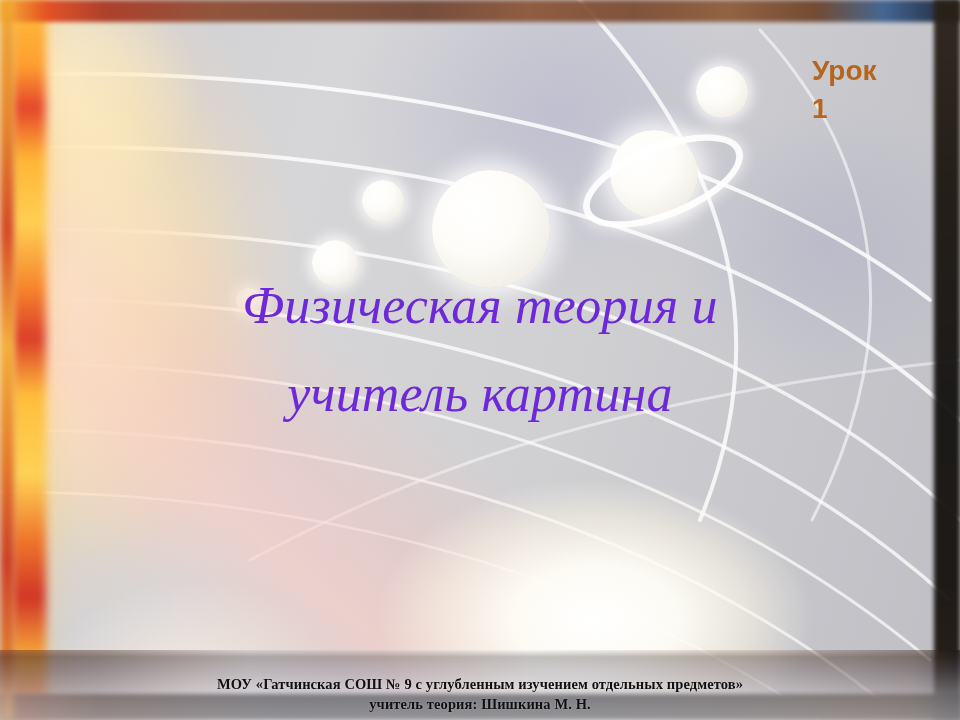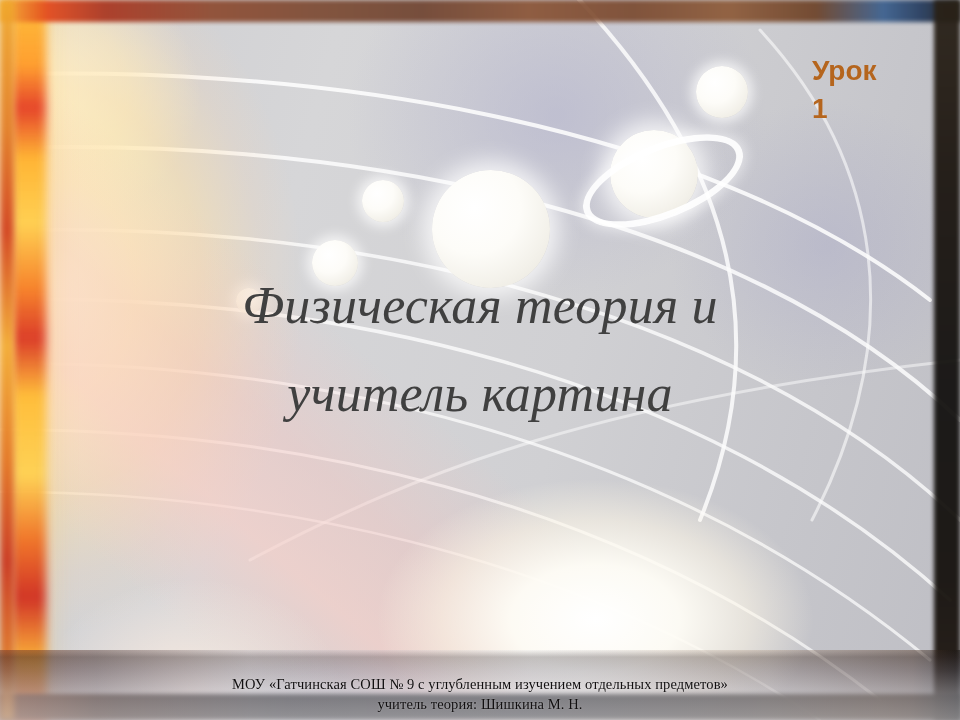--- a/index.html
+++ b/index.html
@@ -184,21 +184,21 @@
         rgba(168,140,118,.30) 80%,
         rgba(90,62,44,.45) 95%,
         rgba(24,20,18,.55) 100%);
   }
   .footer-text {
     position: absolute;
     left: 0; right: 0; bottom: 6px;
     text-align: center;
     color: #110f10;
     font-family: "Liberation Serif", serif;
-    font-weight: normal;
+    font-weight: bold;
     font-size: 14.5px;
     line-height: 20px;
     letter-spacing: .1px;
     text-shadow: 0 0 2px rgba(255,255,255,.35);
   }
 
   
   .lesson-badge {
     position: absolute;
     left: 812px;
@@ -211,21 +211,21 @@
     line-height: 38px;
     text-align: left;
   }
 
   .slide-title {
     position: absolute;
     left: 70px;
     right: 70px;
     top: 262px;
     text-align: center;
-    color: #404040;
+    color: #6d28d9;
     font-family: "Liberation Serif", serif;
     font-style: italic;
     font-size: 52px;
     line-height: 88px;
     letter-spacing: .2px;
   }
   .slide-title .tline { display: block; }
 </style>
 </head>
 <body>

